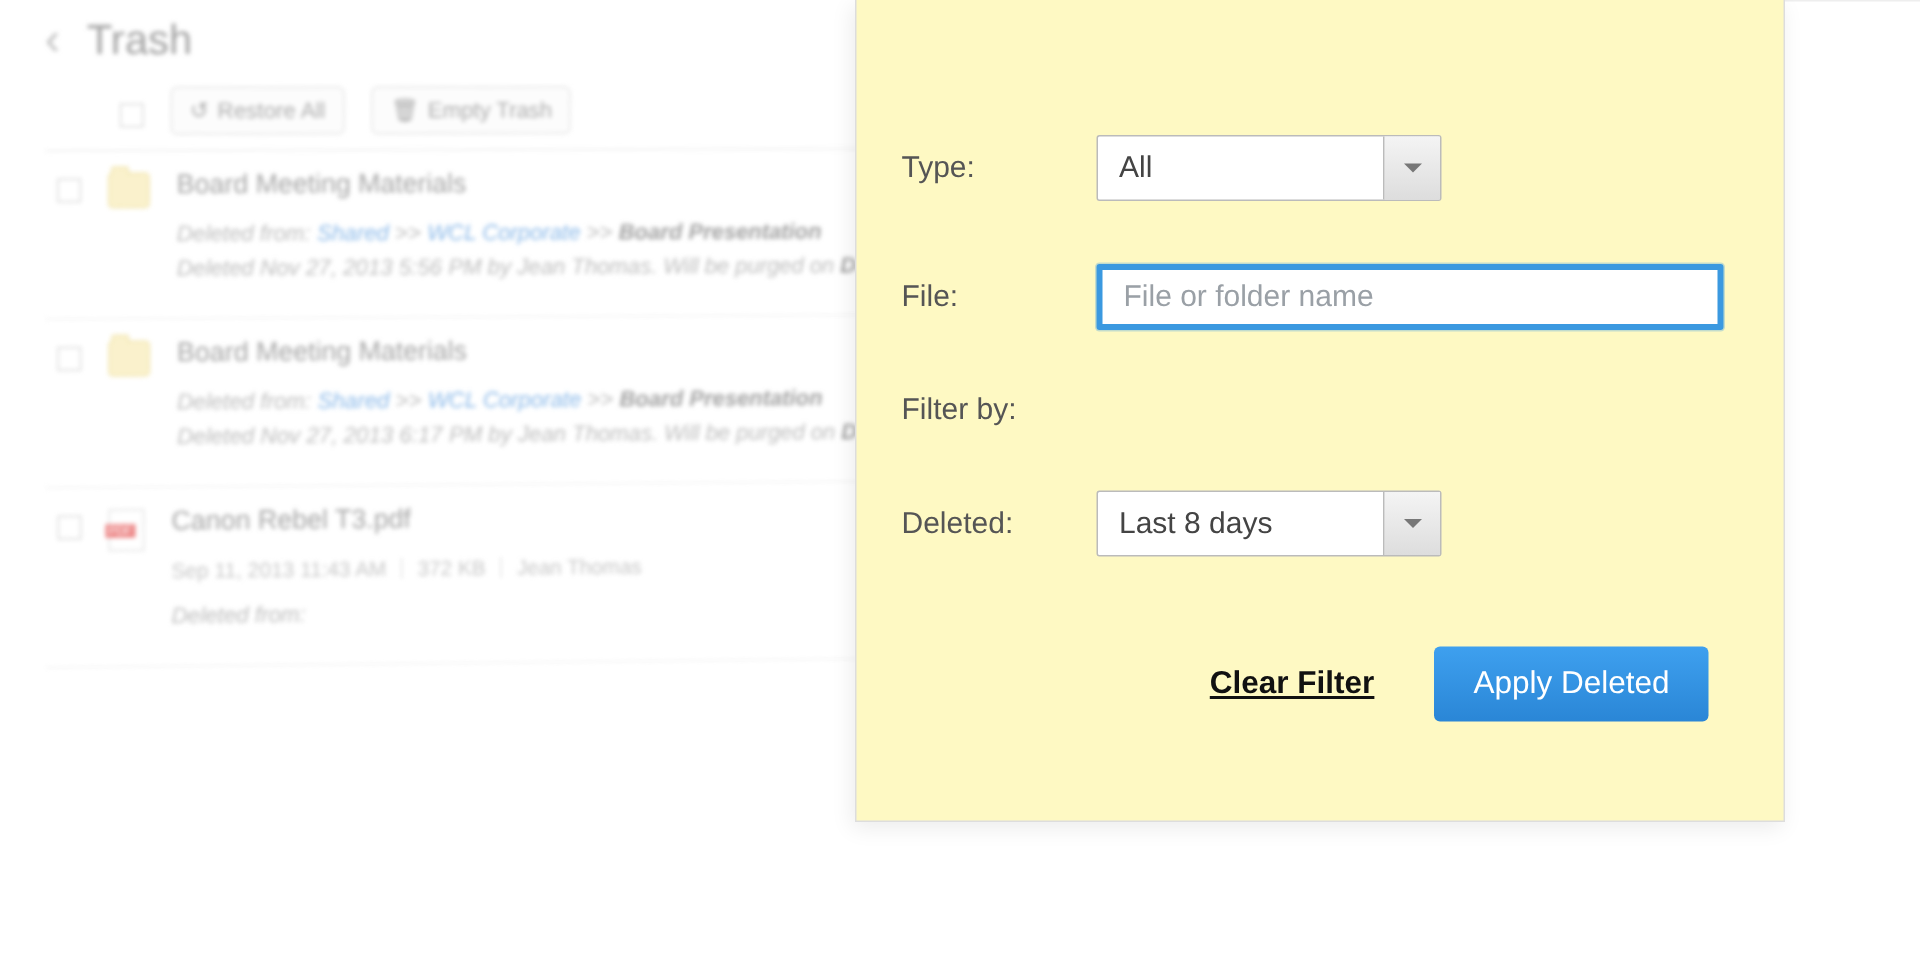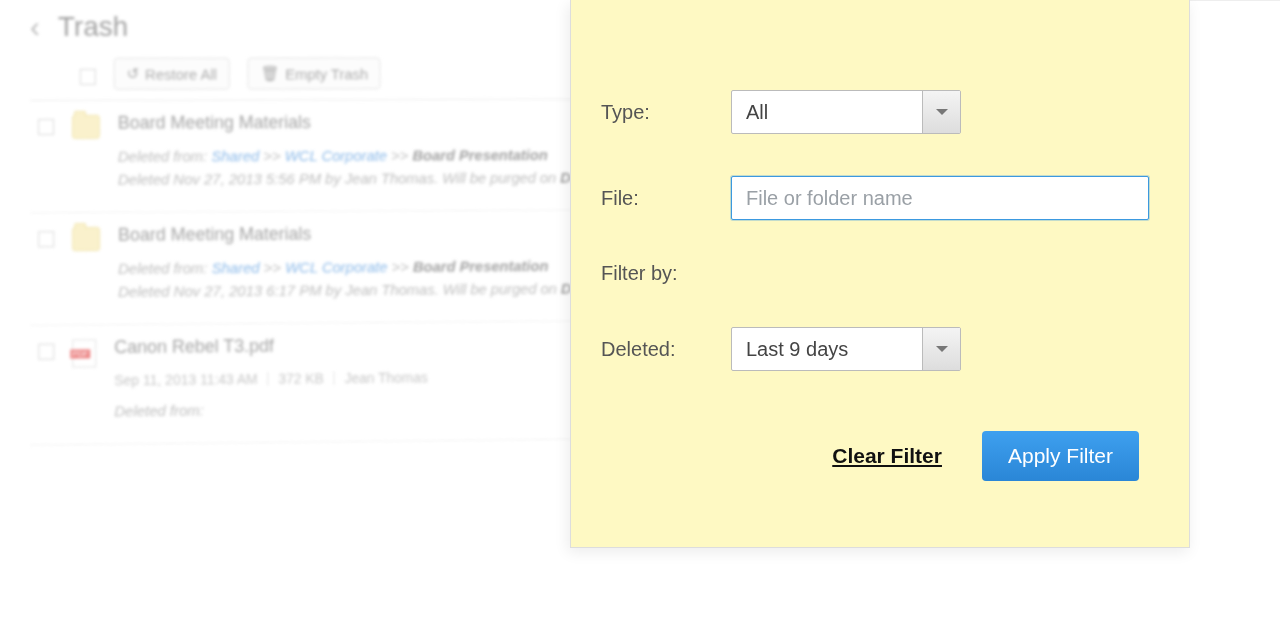--- a/index.html
+++ b/index.html
@@ -51,21 +51,21 @@
   }
   .select .val{padding:0 14px;}
   .select .caret{
     width:38px;height:100%;border-left:1px solid #bbb;
     background:linear-gradient(#f4f4f4,#ddd);
     display:flex;align-items:center;justify-content:center;
   }
   .select .caret::after{content:"";border:6px solid transparent;border-top-color:#777;margin-top:6px;}
   .select.narrow{width:230px;}
   .textin{
-    width:100%; height:44px; border:1px solid #c4b5fd; border-radius:2px;
+    width:100%; height:44px; border:4px solid #c4b5fd; border-radius:2px;
     font-size:20px; padding:0 14px; color:#444; outline:none;
   }
   .textin::placeholder{color:#9aa0a6;}
   .textin:focus, .textin.focused{border-color:#3b99e0; box-shadow:0 0 0 1px rgba(59,153,224,.3);}
   .actions{display:flex;justify-content:flex-end;align-items:center;gap:40px;padding-right:10px;margin-top:60px;}
   .clear{font-size:21px; color:#111; font-weight:600; text-decoration:underline; cursor:pointer;}
   .apply{background:linear-gradient(#3ea0ef,#2a86d6); color:#fff; font-size:21px; font-weight:500; border:none; border-radius:4px; padding:13px 26px; cursor:pointer;}
 
   
   .rstrip{position:absolute;left:1188px;top:0;width:92px;height:640px;background:#fff;border-top:1px solid #eee;}
@@ -167,24 +167,24 @@
   </div>
 
   <div class="field">
     <label>Filter by:</label>
   </div>
 
   <div class="field">
     <label>Deleted:</label>
     <div class="control">
       <div class="select narrow">
-        <span class="val">Last 9 days</span>
+        <span class="val">Last 8 days</span>
         <span class="caret"></span>
       </div>
     </div>
   </div>
 
   <div class="actions">
     <span class="clear">Clear Filter</span>
-    <button class="apply">Apply Filter</button>
+    <button class="apply">Apply Deleted</button>
   </div>
 
 </div>
 
 </body></html>

